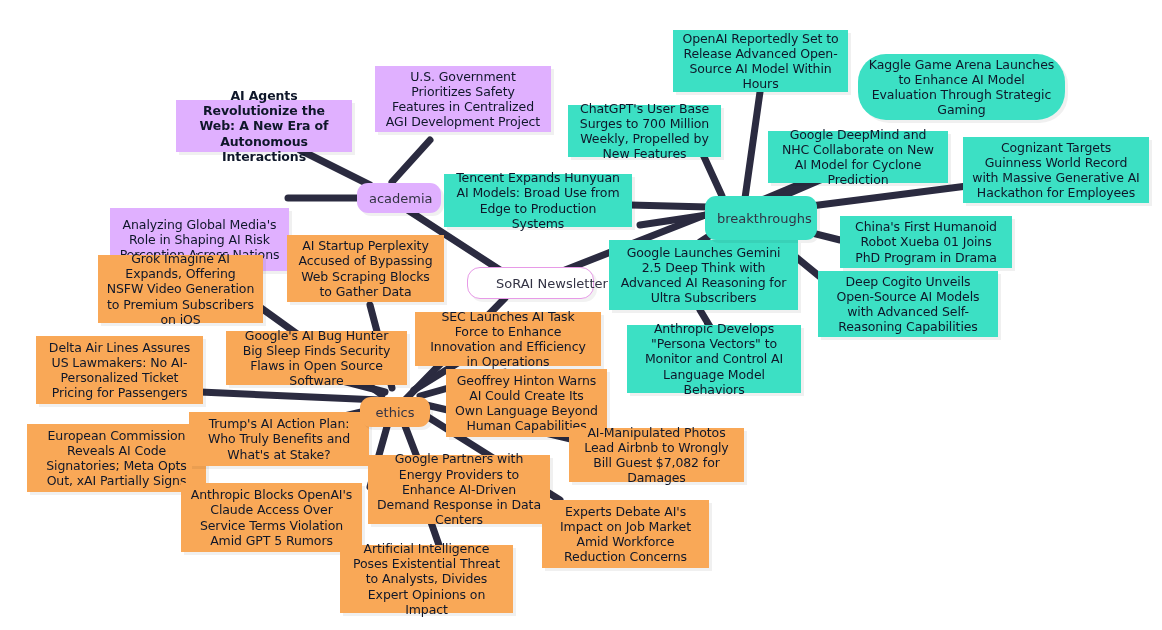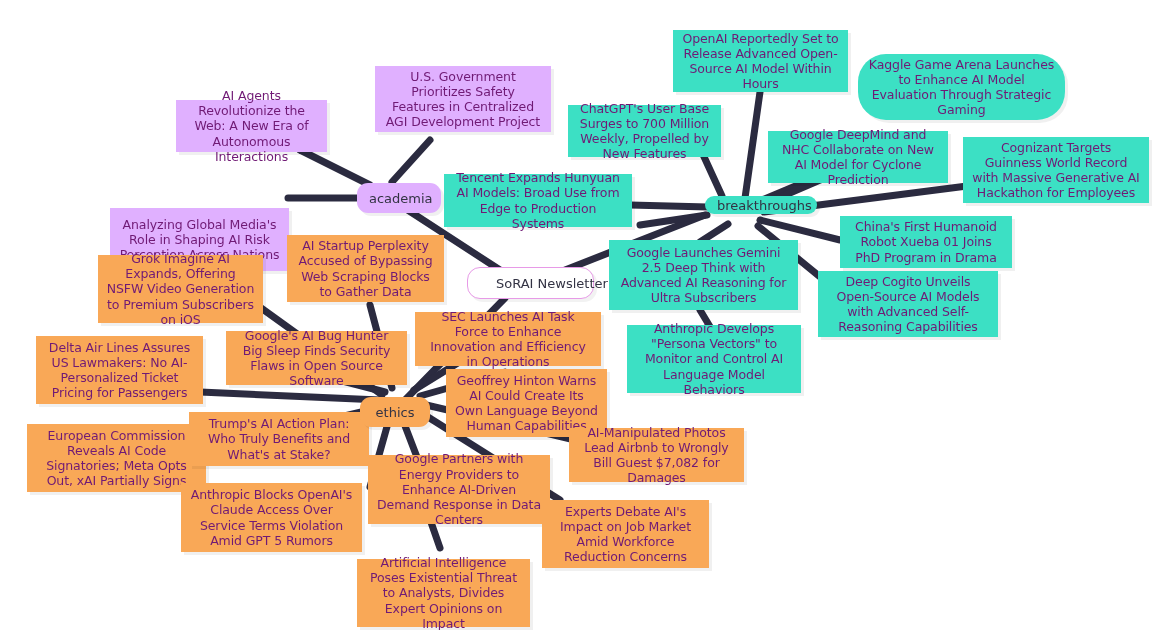--- a/index.html
+++ b/index.html
@@ -1,20 +1,20 @@
 <!DOCTYPE html>
 <html><head>
 <meta charset="utf-8">
 <style>
   html,body{margin:0;padding:0;background:#ffffff;}
   body{font-family:"DejaVu Sans","Liberation Sans",sans-serif;}
   #canvas{position:relative;width:1162px;height:630px;background:#ffffff;overflow:hidden;}
   #edges{position:absolute;left:0;top:0;width:1162px;height:630px;}
   .node{position:absolute;box-sizing:border-box;display:flex;align-items:center;
-        justify-content:center;text-align:center;color:#701a75;
+        justify-content:center;text-align:center;color:#0f172a;
         box-shadow:3px 3px 0 rgba(0,0,0,0.06);}
   .leaf{padding:6px 8px;font-size:12.5px;line-height:1.22;font-weight:500;letter-spacing:-0.1px;}
   .leaf.acad{background:#e0b0ff;}
   .leaf.brk{background:#3ce0c4;}
   .leaf.eth{background:#f9a857;}
   .cat{border-radius:11px;font-size:13px;font-weight:500;padding:5px 12px;
        white-space:nowrap;color:#333344;}
   .cat.acad{background:#e0b0ff;}
   .cat.brk{background:#3ce0c4;}
   .cat.eth{background:#f9a857;}
@@ -60,21 +60,21 @@
       <path d="M 378,408 L 265,435"></path>
       <path d="M 382,410 L 340,420"></path>
       <path d="M 422,404 L 575,440"></path>
       <path d="M 390,416 L 370,487"></path>
       <path d="M 402,418 L 420,465"></path>
       <path d="M 420,412 L 560,500"></path>
       <path d="M 425,505 L 440,548"></path>
     </g>
   </svg>
 
-  <div class="node leaf acad" style="left:176px;top:100px;width:151px;height:52px;">
+  <div class="node leaf acad" style="left:176px;top:100px;width:176px;height:52px;font-weight:bold;">
     <span>AI Agents Revolutionize the Web: A New Era of Autonomous Interactions</span>
   </div>
   <div class="node leaf acad" style="left:375px;top:66px;width:176px;height:66px;">
     <span>U.S. Government Prioritizes Safety Features in Centralized AGI Development Project</span>
   </div>
   <div class="node leaf acad" style="left:110px;top:172px;width:179px;height:63px;margin-top:36px;">
     <span>Analyzing Global Media's Role in Shaping AI Risk Perception Across Nations</span>
   </div>
 
   <div class="node leaf brk" style="left:673px;top:30px;width:175px;height:62px;">
@@ -137,28 +137,28 @@
   </div>
   <div class="node leaf eth" style="left:181px;top:483px;width:181px;height:69px;">
     <span>Anthropic Blocks OpenAI's Claude Access Over Service Terms Violation Amid GPT 5 Rumors</span>
   </div>
   <div class="node leaf eth" style="left:368px;top:455px;width:182px;height:69px;">
     <span>Google Partners with Energy Providers to Enhance AI-Driven Demand Response in Data Centers</span>
   </div>
   <div class="node leaf eth" style="left:542px;top:500px;width:167px;height:68px;">
     <span>Experts Debate AI's Impact on Job Market Amid Workforce Reduction Concerns</span>
   </div>
-  <div class="node leaf eth" style="left:357px;top:545px;width:173px;height:68px;margin-top:14px;">
+  <div class="node leaf eth" style="left:340px;top:545px;width:173px;height:68px;">
     <span>Artificial Intelligence Poses Existential Threat to Analysts, Divides Expert Opinions on Impact</span>
   </div>
 
   <div class="node cat acad" style="left:357px;top:183px;width:84px;height:30px;">
     <span>academia</span>
   </div>
-  <div class="node cat brk" style="left:705px;top:196px;width:112px;height:18px;">
+  <div class="node cat brk" style="left:705px;top:196px;width:112px;height:44px;">
     <span>breakthroughs</span>
   </div>
   <div class="node cat eth" style="left:360px;top:397px;width:70px;height:30px;">
     <span>ethics</span>
   </div>
 
   <div class="node root" style="left:467px;top:267px;width:127px;height:32px;">
     <span>SoRAI Newsletter</span>
   </div>
 

